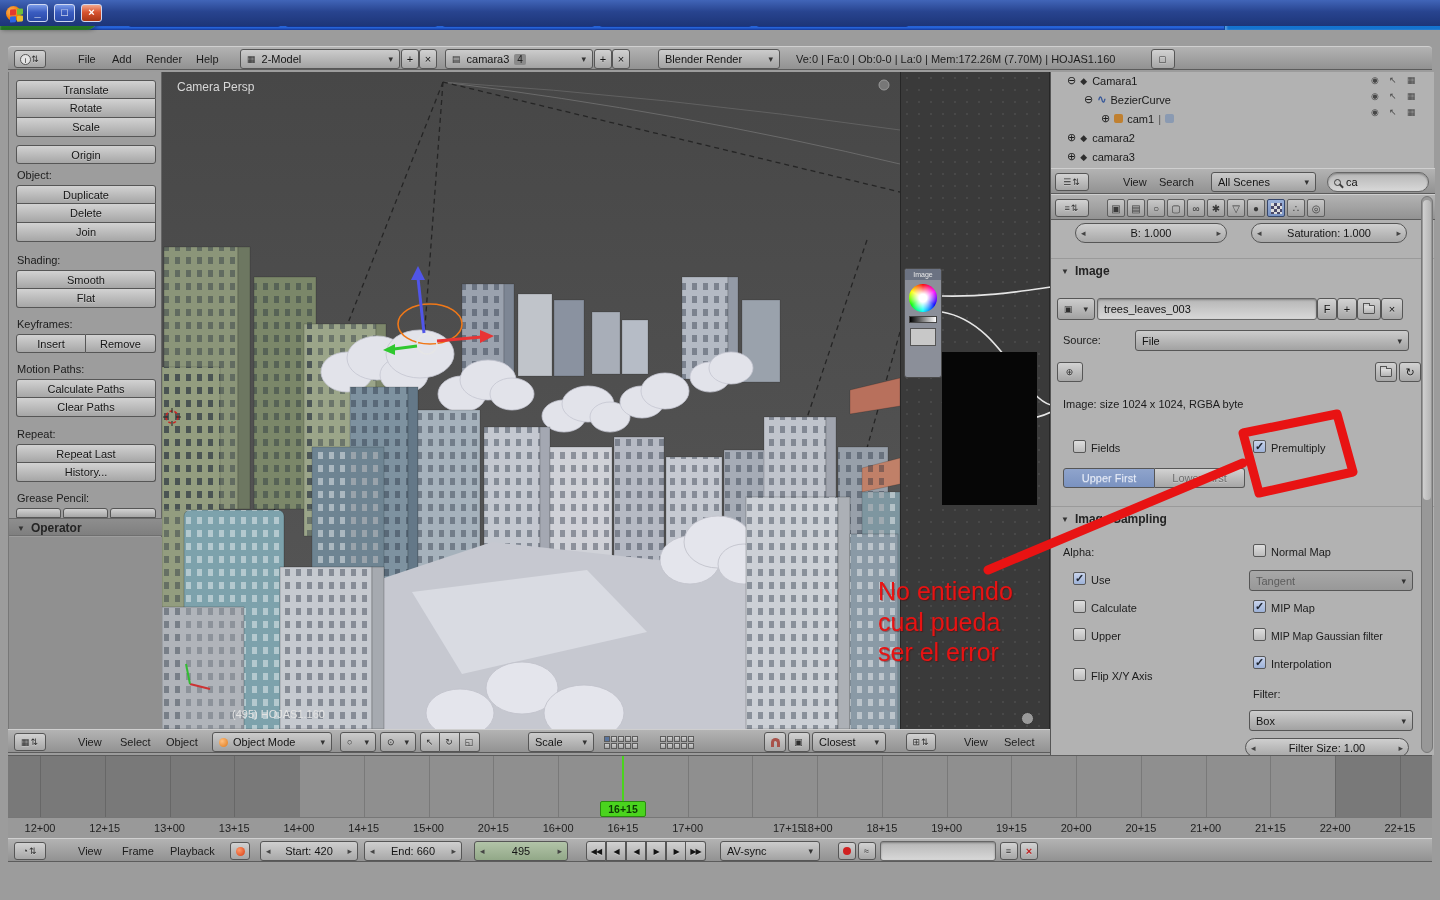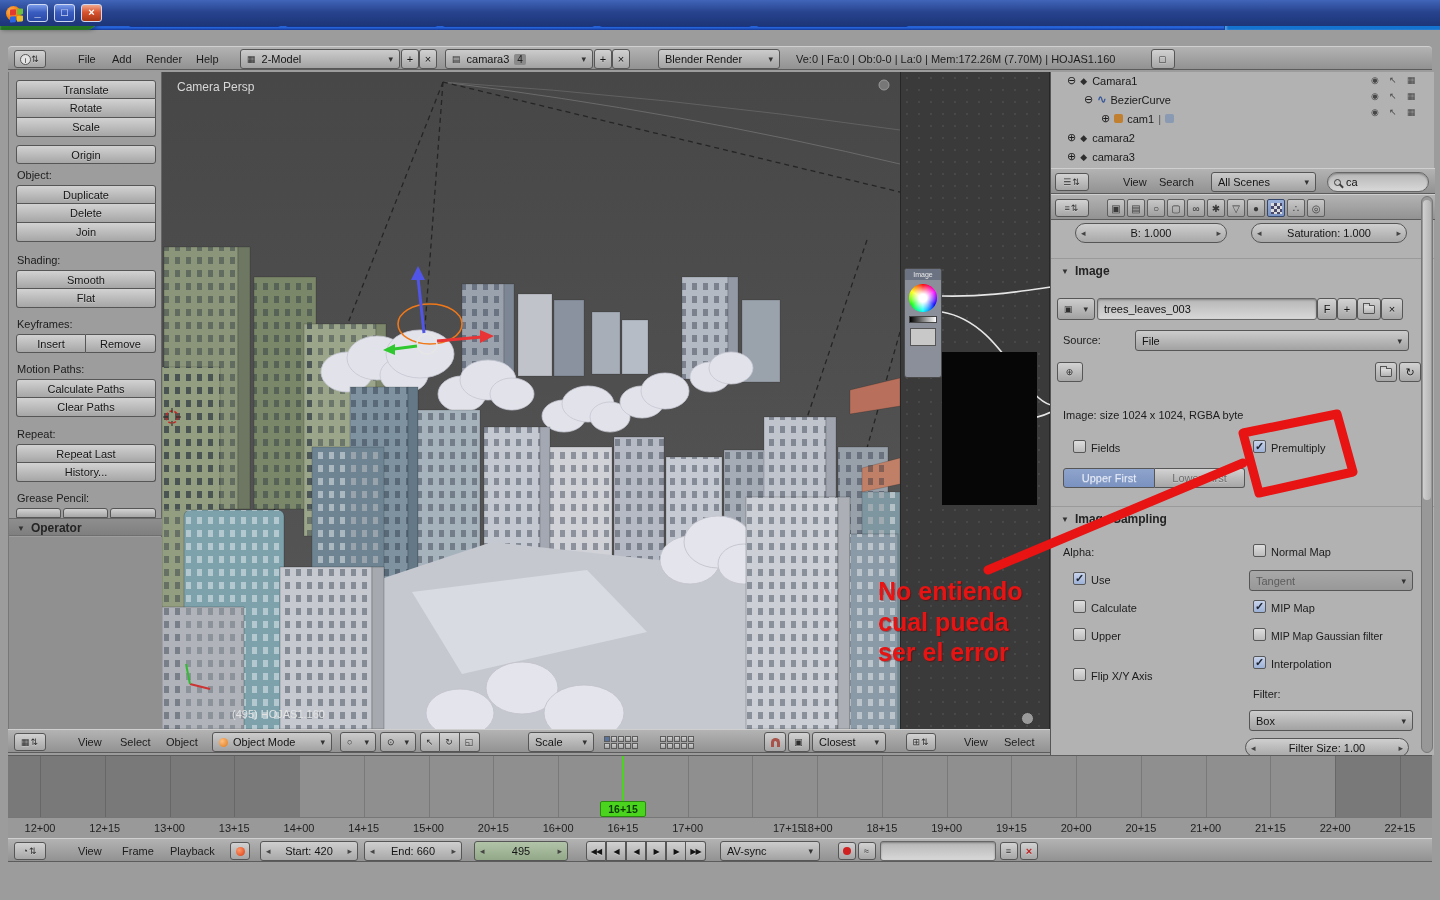--- a/index.html
+++ b/index.html
@@ -73,21 +73,21 @@
 .taskbtn .tlabel{overflow:hidden;text-overflow:ellipsis;font-size:11px}
 .tico{width:14px;height:14px;border-radius:3px;flex:0 0 auto}
 .tico.ff{border-radius:50%;background:radial-gradient(circle at 35% 35%,#ffd23d,#e05e10)}
 .tico.art{background:linear-gradient(180deg,#ffa83e,#e8611a)}
 .tico.fold{background:linear-gradient(180deg,#ffe08a,#e8b84a);border:1px solid #b8860b}
 .tico.blend{border-radius:50%;background:radial-gradient(circle at 50% 38%,#ffffff 0 2px,#ff8a1e 3px 7px,#235a94 8px)}
 #tray{margin-left:auto;height:30px;background:linear-gradient(180deg,#2a93e8,#1270cc);border-left:1px solid #0c4a9a;box-shadow:inset 2px 0 2px rgba(255,255,255,.3);display:flex;align-items:center;padding:0 8px;gap:4px}
 .trayico{width:13px;height:13px;border-radius:2px}
 
 
-#anno-text{color:#e81313;font-weight:bold;font-size:25px;line-height:1.22;text-shadow:1px 1px 1px rgba(90,0,0,.45);white-space:nowrap}
+#anno-text{color:#e81313;font-weight:normal;font-size:25px;line-height:1.22;text-shadow:1px 1px 1px rgba(90,0,0,.45);white-space:nowrap}
 #anno-svg{pointer-events:none}
 </style>
 </head>
 <body>
 
 <div id="root">
 
   <div id="titlebar" class="abs">
     <span class="applogo"></span>
     <span class="winbtn min">_</span>
@@ -509,21 +509,21 @@
     <div class="abs dd" style="left:84px;top:258px;width:274px;height:21px">
         <span>File</span>
       </div>
     <div class="abs btn" style="left:6px;top:290px;width:26px;height:20px">
         <span class="edico">⊕</span>
       </div>
     <div class="abs btn" style="left:324px;top:290px;width:22px;height:20px">
         <span class="ico-folder"></span>
       </div>
     <div class="abs btn" style="left:348px;top:290px;width:22px;height:20px">↻</div>
-    <span class="abs lbl" style="left:12px;top:337px">Image: size 1024 x 1024, RGBA byte</span>
+    <span class="abs lbl" style="left:12px;top:326px">Image: size 1024 x 1024, RGBA byte</span>
     <span class="abs cb" style="left:22px;top:368px"></span>
     <span class="abs lbl" style="left:40px;top:370px">Fields</span>
     <span class="abs cb checked" style="left:202px;top:368px"></span>
     <span class="abs lbl" style="left:220px;top:370px">Premultiply</span>
     <div class="abs btn grp-l" style="left:12px;top:396px;width:92px;height:20px;background:linear-gradient(180deg,#8fa4cc,#7a92c0);color:#e8edf8">Upper First</div>
     <div class="abs btn grp-r" style="left:104px;top:396px;width:90px;height:20px;color:#6e6e6e">Lower First</div>
 
     <div class="abs" style="left:0;top:434px;width:384px;border-top:1px solid #9a9a9a"></div>
     <span class="abs panelhdr" style="left:10px;top:440px"><span>Image Sampling</span></span>
     <span class="abs lbl" style="left:12px;top:474px">Alpha:</span>

